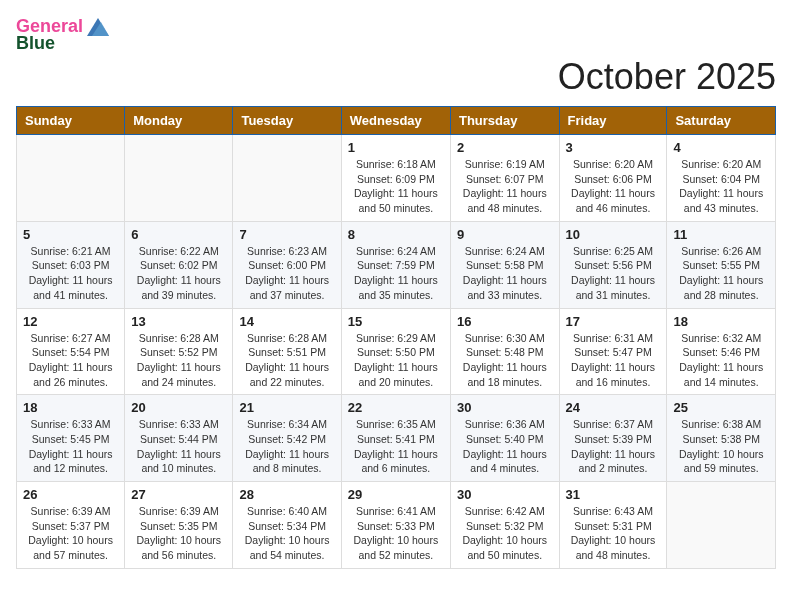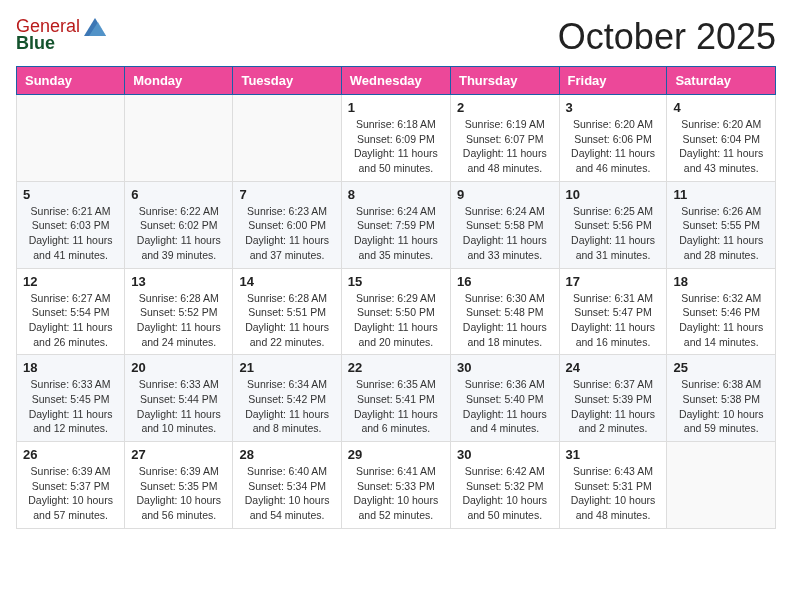--- a/index.html
+++ b/index.html
@@ -21,37 +21,38 @@
       flex-direction: column;
       align-items: flex-start;
     }
     .logo-row {
       display: flex;
       align-items: center;
       gap: 2px;
     }
     .title-section {
       text-align: right;
+      margin-top: 40px;
     }
     .month-title {
       font-size: 36px;
       font-weight: normal;
       color: #222;
     }
     .location-title {
       font-size: 16px;
       color: #333;
     }
     .calendar {
       width: 100%;
       border-collapse: collapse;
       border: 1px solid #ccc;
     }
     .calendar th {
-      background: #ec4899;
+      background: #a16207;
       color: #fff;
       text-align: left;
       padding: 6px 8px;
       font-size: 13px;
       border: 1px solid #1a5fa8;
     }
     .calendar td {
       vertical-align: top;
       padding: 5px 6px;
       border: 1px solid #ddd;
@@ -79,21 +80,21 @@
     .empty-cell {
       background: #f9f9f9 !important;
     }
   </style>
 </head>
 <body>
 
 <div class="header-section">
   <div class="logo">
     <div class="logo-row">
-      <span style="font-size:18px;font-weight:normal;color:#b91c1c;">General</span>
+      <span style="font-size:18px;font-weight:bold;color:#ec4899;">General</span>
       <svg width="22" height="18" viewBox="0 0 22 18" style="margin-left:2px;">
         <polygon points="0,18 11,0 22,18" fill="#1a5fa8" opacity="0.85"></polygon>
         <polygon points="5,18 14,4 22,18" fill="#5ba0d0" opacity="0.7"></polygon>
       </svg>
     </div>
     <span style="font-size:18px;font-weight:bold;color:#14532d;margin-top:-4px;">Blue</span>
   </div>
   <div class="title-section">
     <div class="month-title">October 2025</div>
   </div>

